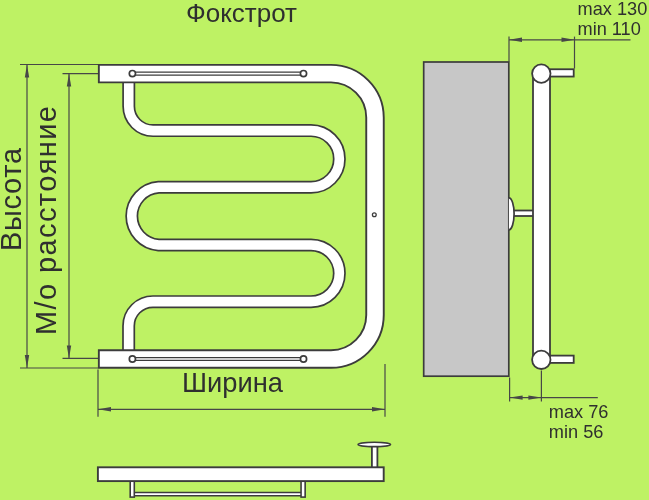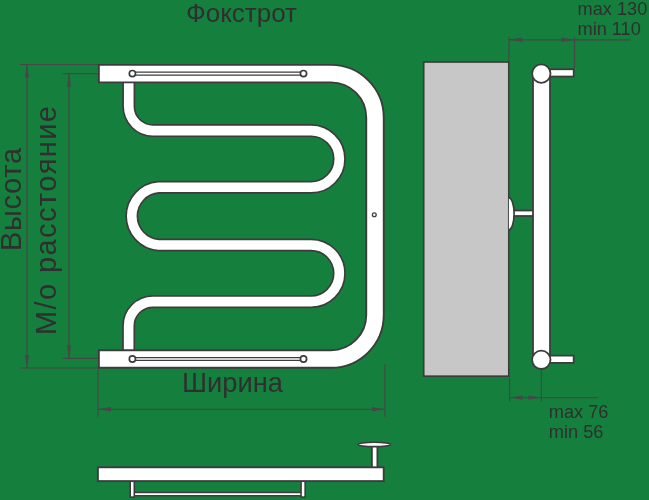--- a/index.html
+++ b/index.html
@@ -1,16 +1,16 @@
 <!DOCTYPE html>
 <html><head>
 <meta charset="utf-8">
 <style>
   html,body{margin:0;padding:0;background:#fff;}
-  #page{position:relative;width:649px;height:500px;background:#15803d;overflow:hidden;
+  #page{position:relative;width:649px;height:500px;background:#bef264;overflow:hidden;
         font-family:"Liberation Sans", sans-serif;}
   svg{position:absolute;left:0;top:0;}
 </style>
 </head>
 <body>
 <div id="page">
 <svg width="649" height="500" viewBox="0 0 649 500">
 
   <g stroke="#474747" stroke-width="1.2" fill="none">
 

